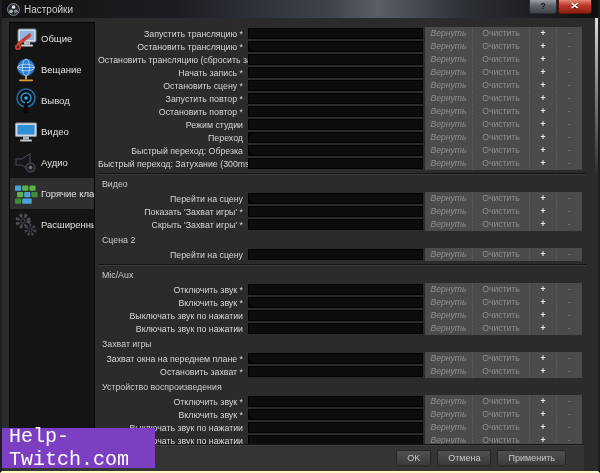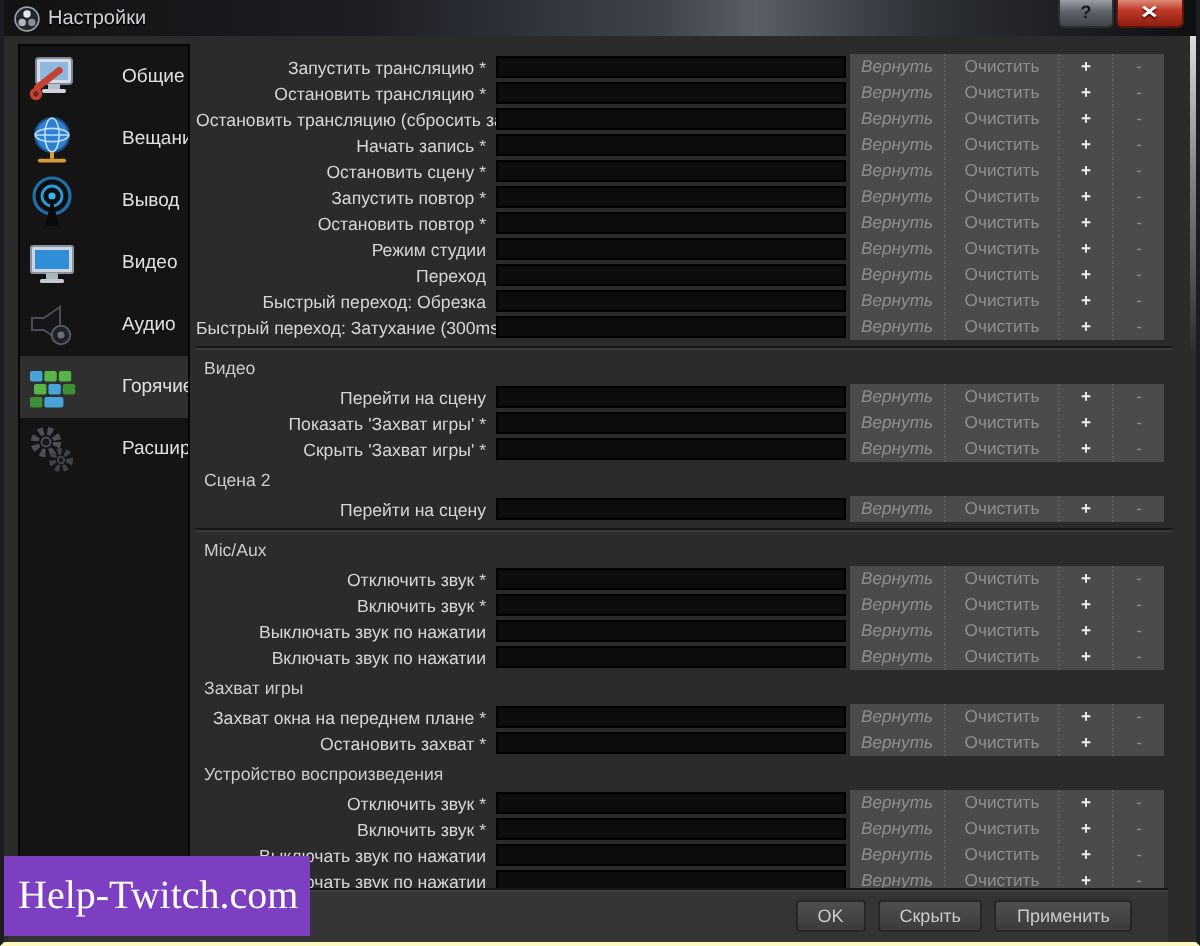--- a/index.html
+++ b/index.html
@@ -19,21 +19,21 @@
   .close-btn{width:34px;background:linear-gradient(#e08a77,#c0392b 40%,#8e1f10);border-color:#5d150b;color:#fff;}
   .close-glyph{display:inline-block;transform:scaleX(1.25);font-weight:bold;color:#fff;text-shadow:0 1px 1px #4a0d05;font-size:9px;}
   
   .dialog-body{position:absolute;top:18px;left:2px;right:2px;bottom:27px;background:#2b2b2b;}
   .sidebar{position:absolute;top:4px;left:5px;width:86px;bottom:4px;background:#141414;
     border:1px solid #060606;overflow:hidden;}
   .side-item{display:flex;align-items:center;height:31px;padding-left:3px;white-space:nowrap;overflow:hidden;}
   .side-item.selected{background:#2f2f2f;}
   .side-icon{width:26px;height:26px;flex:0 0 26px;display:inline-flex;}
   .side-icon svg{width:26px;height:26px;}
-  .side-label{font-size:9.5px;color:#e0e0e0;margin-left:22px;overflow:hidden;}
+  .side-label{font-size:9.5px;color:#e0e0e0;margin-left:2px;overflow:hidden;}
   
   .content{position:absolute;top:4px;left:94px;right:8px;bottom:0;padding-top:5px;overflow:hidden;}
   .hk-row{display:flex;align-items:center;height:13px;}
   .hk-label{width:150px;flex:0 0 150px;text-align:right;padding-right:5px;font-size:8.8px;color:#d6d6d6;white-space:nowrap;overflow:hidden;}
   .hk-input{width:175px;flex:0 0 175px;height:11px;background:#0c0c0c;border:1px solid #000;color:#ddd;font-size:8px;padding:0 2px;}
   .btn-panel{display:flex;align-self:stretch;margin-left:2px;background:#4b4b4b;}
   .pbtn{border:none;background:transparent;font-size:8.6px;padding:0;line-height:13px;cursor:default;}
   .pbtn.revert{width:47px;color:#8f8f8f;font-style:italic;}
   .pbtn.clear{width:57px;color:#8f8f8f;border-left:1px dotted #5e5e5e;}
   .pbtn.add{width:27px;color:#ececec;border-left:1px dotted #5e5e5e;font-weight:bold;}
@@ -41,21 +41,21 @@
   .hk-sep{height:0;border-top:1px solid #161616;border-bottom:1px solid #3a3a3a;margin:3px 2px 2px 0;}
   .hk-section{height:13px;margin-top:4px;padding-left:4px;font-size:8.8px;color:#cccccc;white-space:nowrap;}
   
   .footer{position:absolute;left:2px;right:14px;bottom:0;height:27px;background:#343434;
     border-top:1px solid #141414;box-shadow:inset 0 1px 0 #3f3f3f;
     display:flex;align-items:center;justify-content:flex-end;gap:6px;padding-right:18px;}
   .f-btn{height:16px;font-size:9px;color:#cbcbcb;background:linear-gradient(#4f4f4f,#3b3b3b);
     border:1px solid #272727;border-radius:2px;padding:0 10px;cursor:default;}
   
   .watermark{position:absolute;left:0;bottom:3px;width:153px;height:40px;display:flex;align-items:center;
-    padding-left:7px;font-family:Liberation Serif, serif;font-size:20px;color:#ffffff;z-index:10;}
+    padding-left:7px;font-family:Liberation Mono, monospace;font-size:20px;color:#ffffff;z-index:10;}
   .border-right-glow{position:absolute;top:18px;right:0;width:3px;height:160px;
     background:linear-gradient(#dcdcdc,#8a8a8a 40%,rgba(40,40,40,0));z-index:5;}
 </style>
 </head>
 <body>
 
 <div class="window">
 
   <div class="titlebar">
     <span class="obs-icon">
@@ -420,19 +420,19 @@
             <button class="pbtn minus">-</button>
           </span>
         </div>
       </div>
   </div>
 
   <div class="border-right-glow"></div>
 
   <div class="footer">
     <button class="f-btn">OK</button>
-    <button class="f-btn">Скрыть</button>
+    <button class="f-btn">Отмена</button>
     <button class="f-btn">Применить</button>
   </div>
 
   <div class="watermark" style="background: rgb(125, 63, 193);">Help-Twitch.com</div>
 
 </div>
 
 </body></html>

